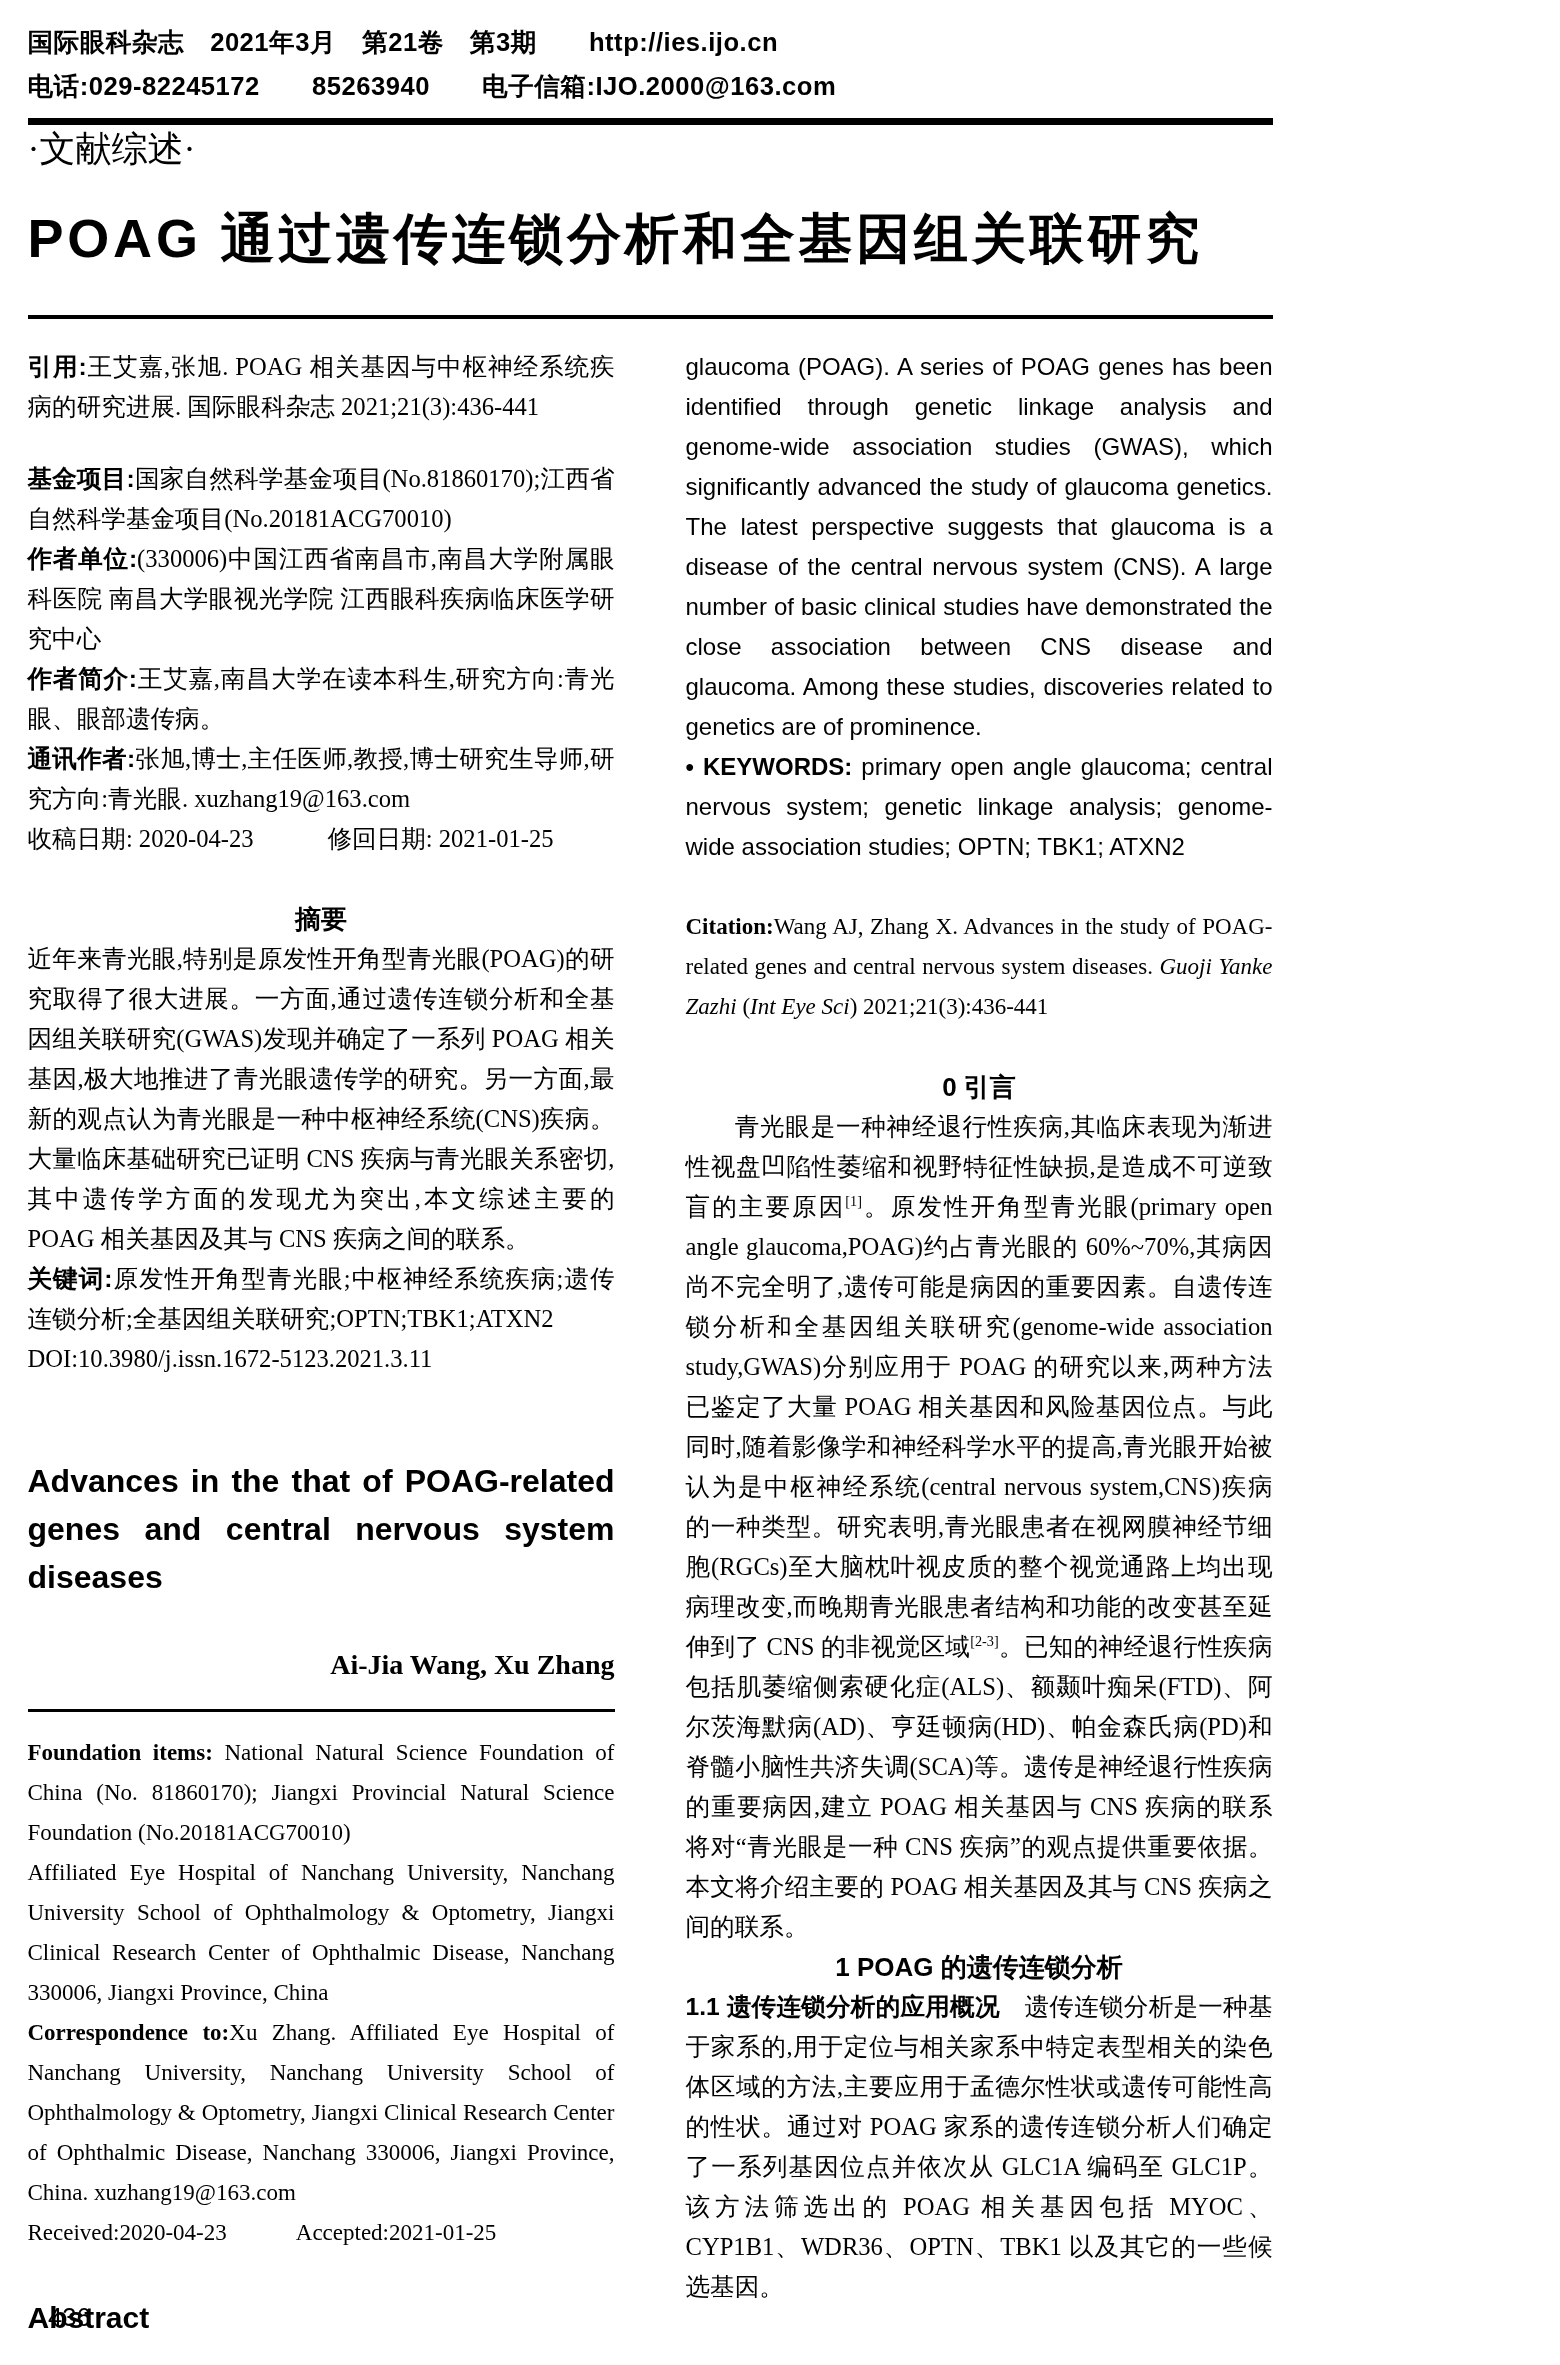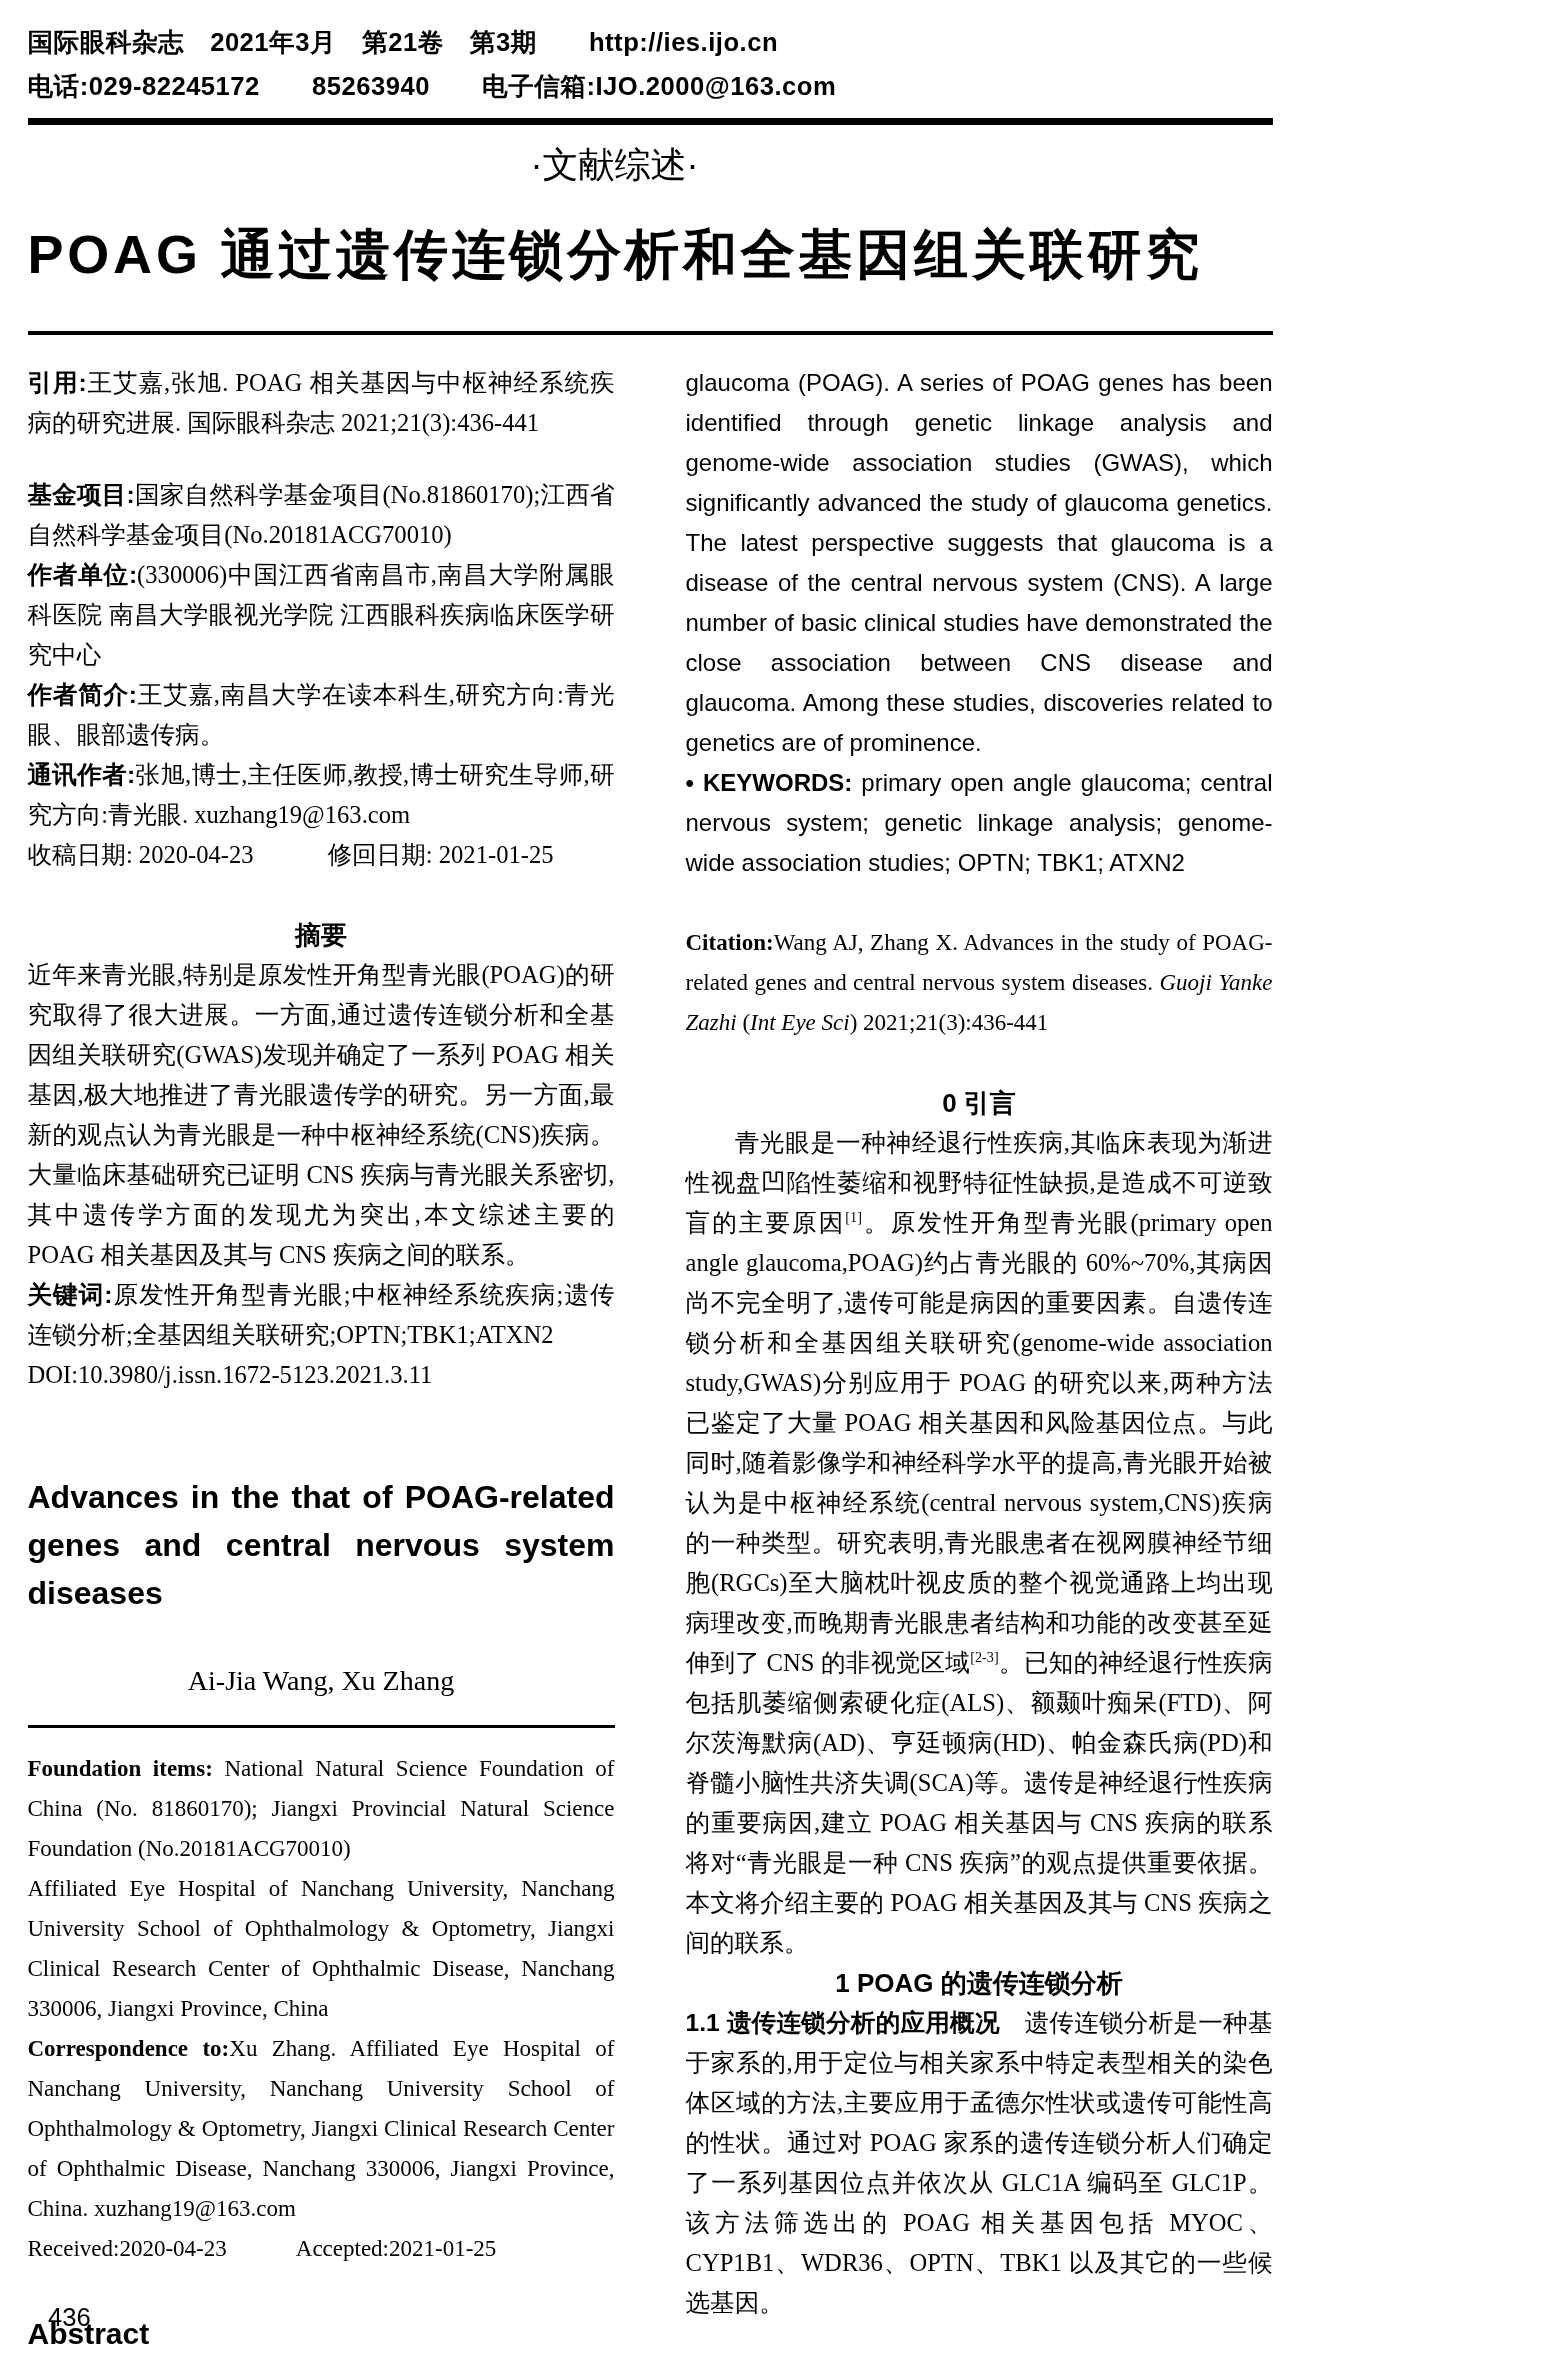--- a/index.html
+++ b/index.html
@@ -15,22 +15,22 @@
     padding:20px 27.5px 0 27.5px;overflow:hidden;
   }
   
   .hdr-line{
     font-family:"Liberation Sans","DejaVu Sans",sans-serif;
     font-weight:bold;font-size:25.6px;line-height:44px;
     white-space:pre-wrap;letter-spacing:0.5px;
   }
   .hdr-rule{height:6.2px;background:#000;margin-top:10.4px}
   .article-type{
-    font-size:36px;text-align:center;padding-right:71px;margin-top:16px;
-    font-family:Liberation Sans, sans-serif;
+    font-size:36px;text-align:left;padding-right:71px;
+    font-family:Liberation Serif, serif;
   }
   
   .title-zh{
     font-family:"Liberation Sans","DejaVu Sans",sans-serif;
     font-weight:bold;font-size:54px;letter-spacing:3.8px;
     margin-top:29px;white-space:nowrap;
   }
   .authors-zh{
     font-size:39px;font-style:italic;letter-spacing:3.3px;margin-top:47px;
   }
@@ -51,21 +51,21 @@
   
   .h-zh{
     font-family:"Liberation Sans","DejaVu Sans",sans-serif;
     font-weight:bold;font-size:26px;text-align:center;
   }
   .title-en{
     font-family:"Liberation Sans","DejaVu Sans",sans-serif;
     font-weight:bold;font-size:32px;line-height:48px;
     margin-top:78px;text-align:justify;
   }
-  .authors-en{font-weight:normal;font-size:28px;margin-top:44px;text-align:center}
+  .authors-en{font-weight:bold;font-size:28px;margin-top:44px;text-align:right}
   .col-rule{height:3.3px;background:#000;margin-top:24px;margin-bottom:21px}
   .abstract-h-en{
     font-family:"Liberation Sans","DejaVu Sans",sans-serif;
     font-weight:bold;font-size:30px;margin-top:45px;margin-bottom:4.7px;text-align:left;
   }
   .indent{text-indent:2em}
   .mt-blank{margin-top:40px}
   .mt-gap{margin-top:32px}
   .page-num{
     position:absolute;left:48px;bottom:34px;

